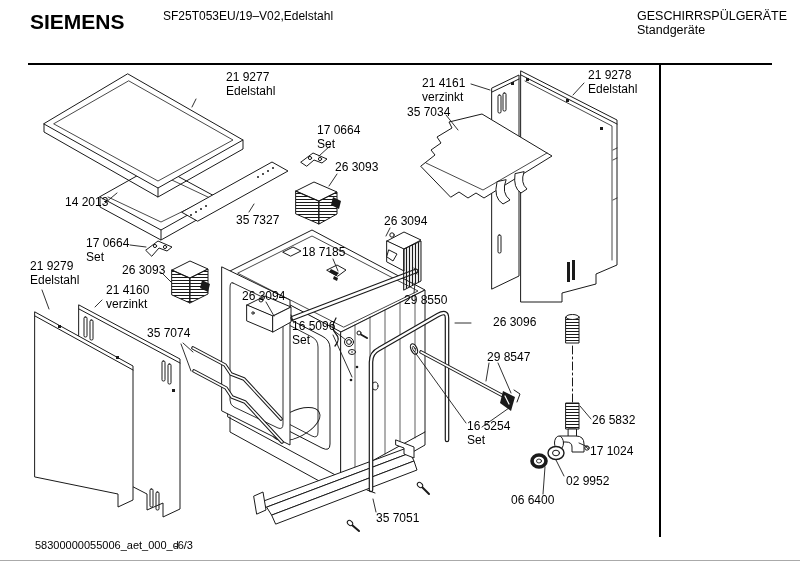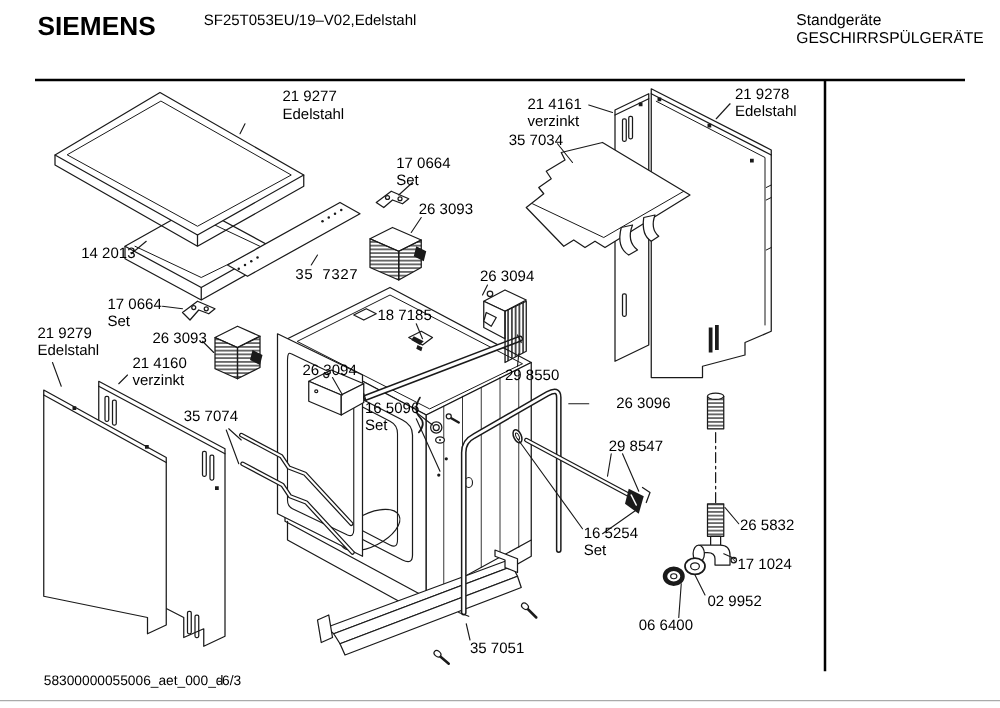--- a/index.html
+++ b/index.html
@@ -19,22 +19,22 @@
 </head>
 <body>
 
 <div class="page">
 
   <div class="brand">SIEMENS</div>
   <div class="model-block">
     <div>SF25T053EU/19–V02,Edelstahl</div>
   </div>
   <div class="cat-block">
+    <div>GESCHIRRSPÜLGERÄTE</div>
     <div>Standgeräte</div>
-    <div>GESCHIRRSPÜLGERÄTE</div>
   </div>
 
   <div class="rule-top"></div>
   <div class="rule-right"></div>
   <div class="rule-bottom"></div>
 
   <svg class="diagram-svg" width="800" height="566" viewBox="0 0 800 566">
     <defs>
       <pattern id="ribsH" width="4" height="3" patternUnits="userSpaceOnUse">
         <path d="M0,1.5 H4" stroke="#1a1a1a" stroke-width="1"></path>
@@ -271,21 +271,21 @@
         <path d="M543,494 L545,467"></path>
         <path d="M376,512 L373,499"></path>
       </g>
     </g>
   </svg>
 
   <div>
       <div class="part-label" style="left: 198px; top: 70px; margin-left: 28px;">21 9277
 Edelstahl</div>
       <div class="part-label" style="left: 65px; top: 195px;">14 2013</div>
-      <div class="part-label" style="left: 236px; top: 213px; font-family: Liberation Mono, monospace;">35 7327</div>
+      <div class="part-label" style="left: 236px; top: 213px;">35 7327</div>
       <div class="part-label" style="left: 317px; top: 123px;">17 0664
 Set</div>
       <div class="part-label" style="left: 335px; top: 160px;">26 3093</div>
       <div class="part-label" style="left: 302px; top: 245px;">18 7185</div>
       <div class="part-label" style="left: 384px; top: 214px;">26 3094</div>
       <div class="part-label" style="left: 242px; top: 289px;">26 3094</div>
       <div class="part-label" style="left: 292px; top: 319px;">16 5096
 Set</div>
       <div class="part-label" style="left: 404px; top: 293px;">29 8550</div>
       <div class="part-label" style="left: 30px; top: 259px;">21 9279

